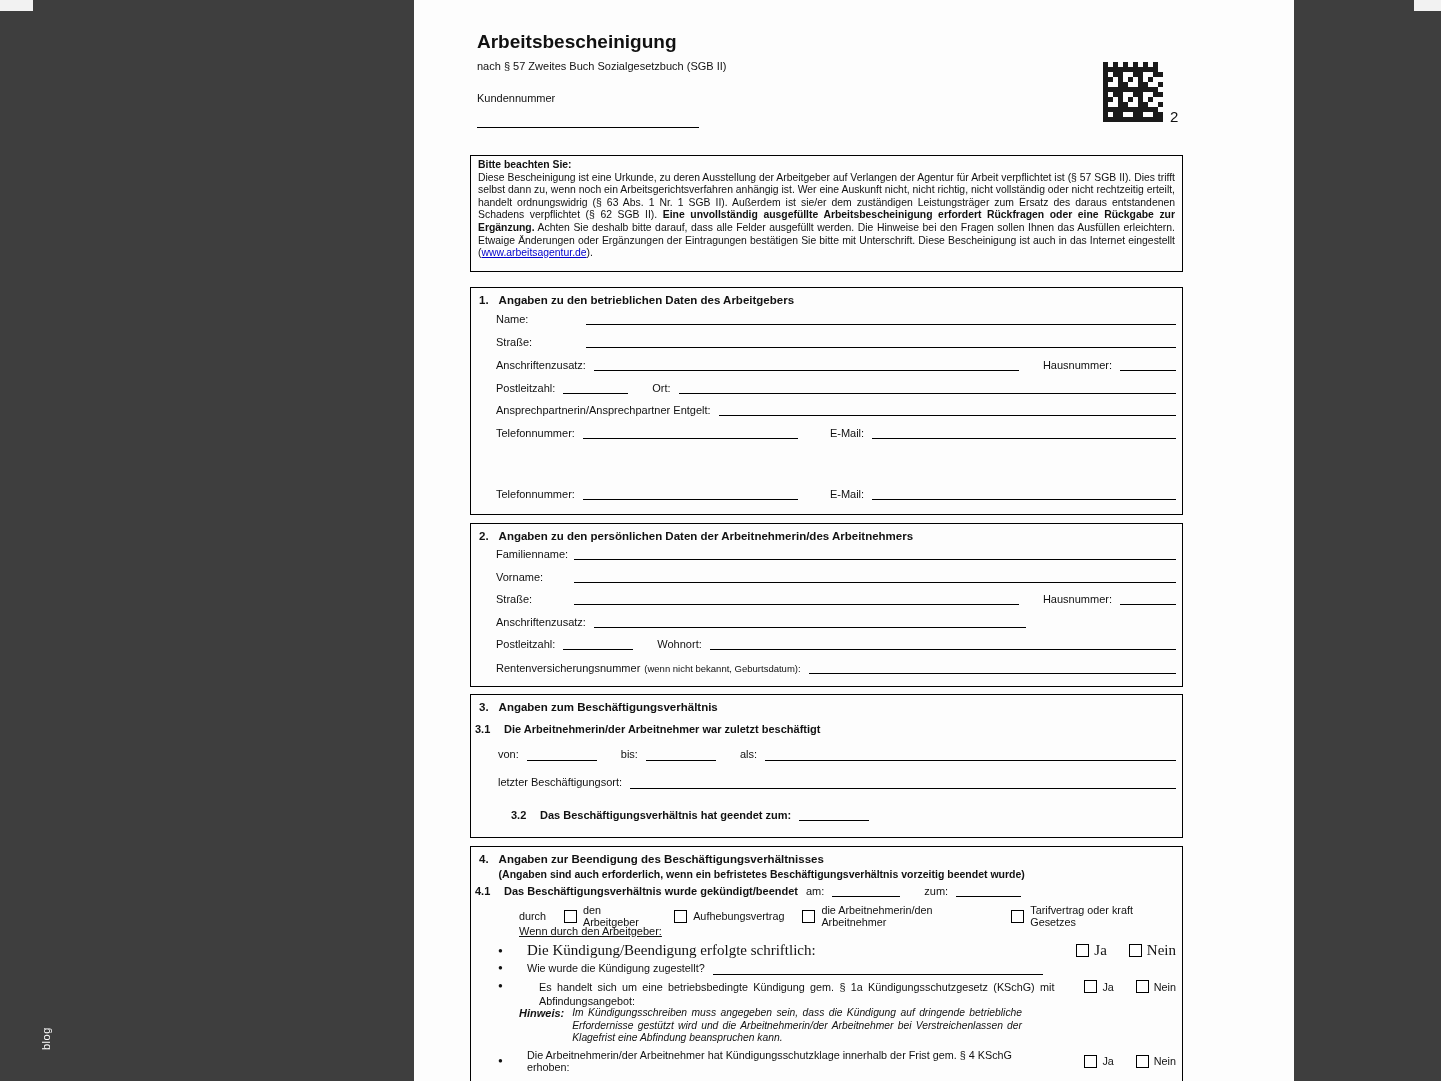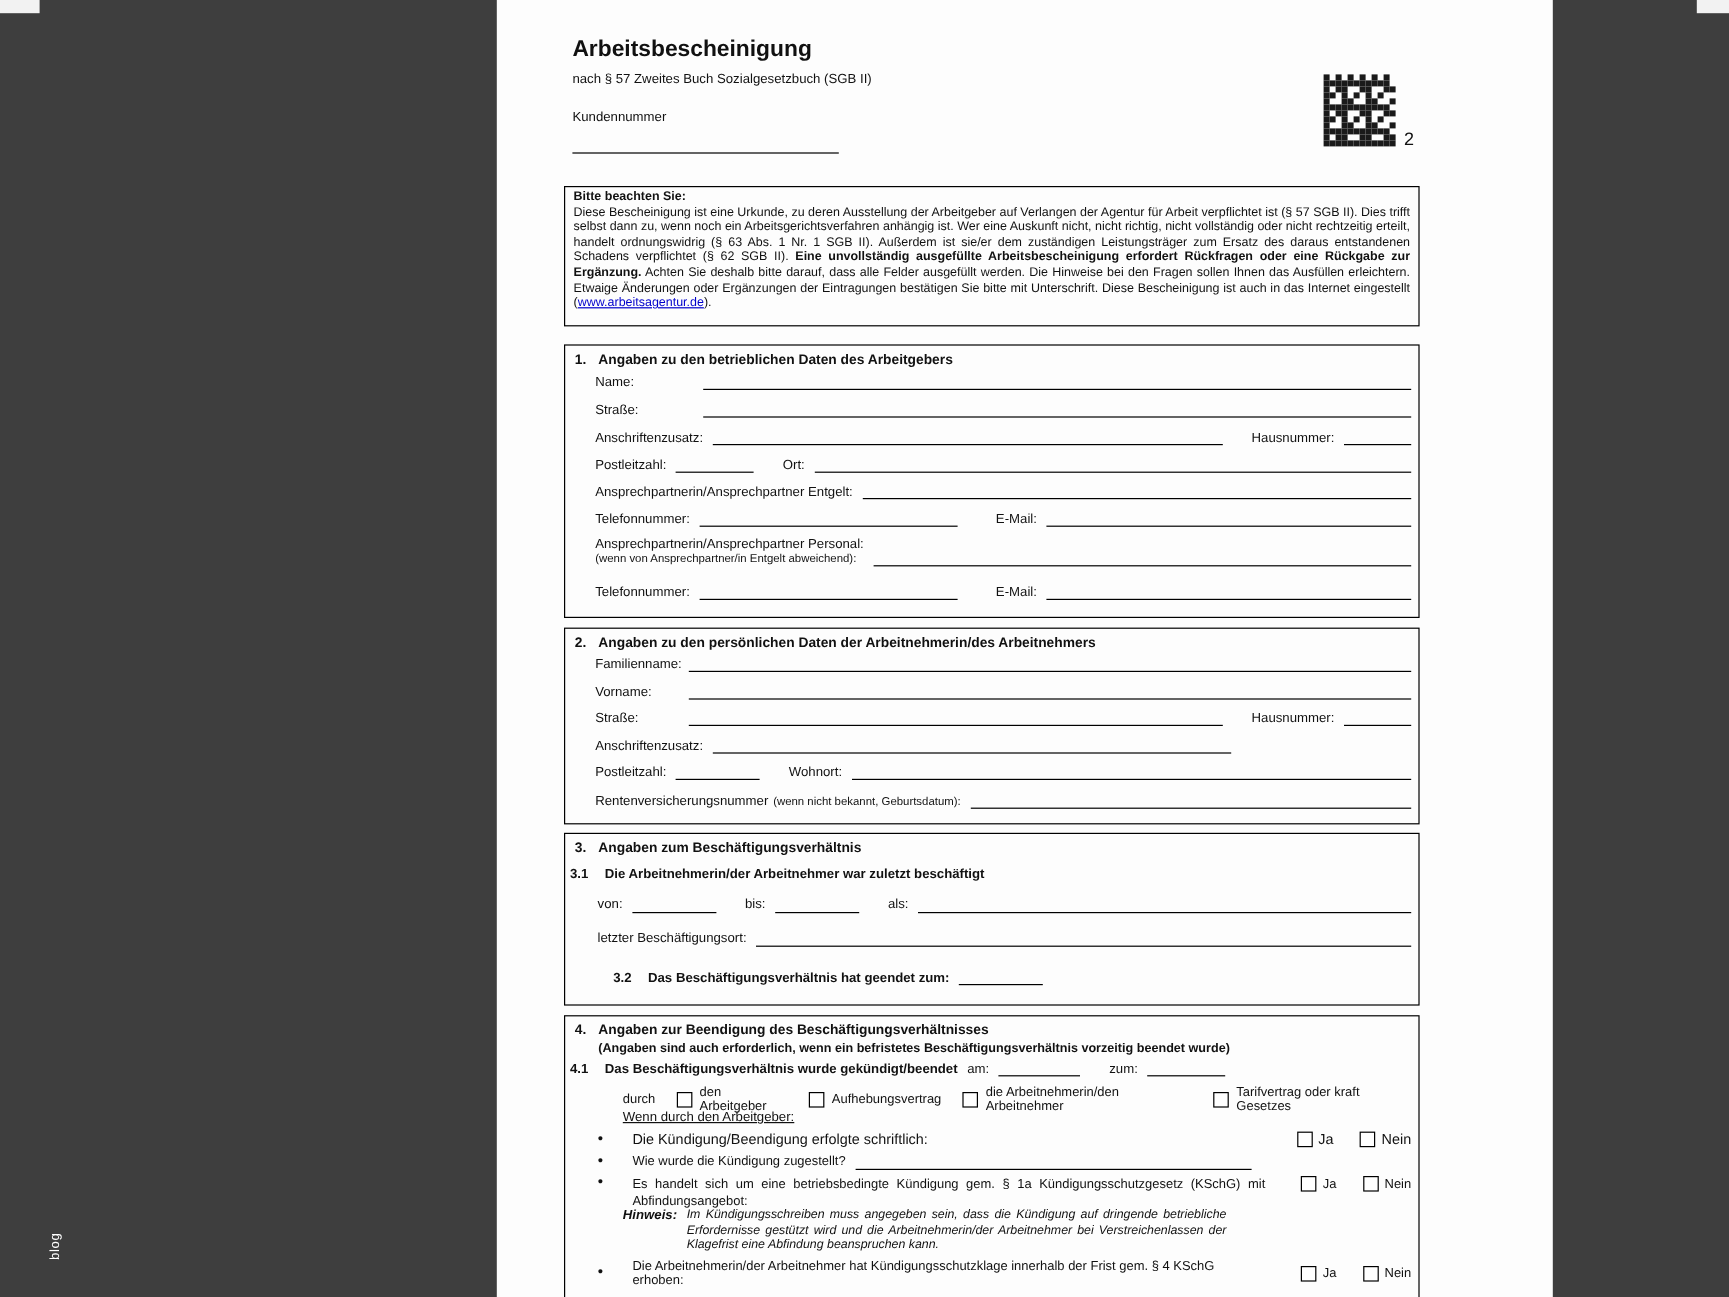--- a/index.html
+++ b/index.html
@@ -53,30 +53,30 @@
   .sp{flex:1 1 auto;}
   .note{font-size:9.5px;}
   .lbl2 div{line-height:12px;}
   .lblpair{display:flex;align-items:flex-end;gap:4px;}
   .cb{width:11px;height:11px;border:1px solid #000;background:#fff;flex:none;display:inline-block;}
   .yn{display:flex;align-items:center;gap:5px;margin-left:14px;flex:none;}
   .opt{display:flex;align-items:center;gap:6px;margin-left:10px;}
   .bullet{flex:none;width:21px;}
   .bullet::before{content:"\25CF";font-size:8px;position:relative;top:-2px;}
   .underlined{text-decoration:underline;}
-  .b3text{width:530px;text-align:justify;line-height:14px;}
+  .b3text{width:530px;text-align:justify;line-height:14px;margin-left:12px;}
   .hint-label{font-style:italic;font-weight:bold;flex:none;}
   .hint-text{font-style:italic;text-align:justify;font-size:10.3px;line-height:12.6px;flex:1;}
 
   
   .s1r1{top:23px;}.s1r2{top:46px;}.s1r3{top:69px;}.s1r4{top:92px;}.s1r5{top:114px;}
   .s1r6{top:137px;}.s1r7{top:160px;}.s1r8{top:198px;}
   .s2r1{top:22px;}.s2r2{top:45px;}.s2r3{top:67px;}.s2r4{top:90px;right:156px;}.s2r5{top:112px;}.s2r6{top:136px;}
   .s3r1{top:28px;}.s3r2{top:52px;}.s3r3{top:80px;}.s3r4{top:112px;margin-left:36px;}
-  .s4r1{top:36px;}.s4r2{top:57px;font-size:10.8px;}.s4r3{top:78px;}.s4r4{top:95px;font-size:12px;}
+  .s4r1{top:36px;}.s4r2{top:57px;font-size:10.8px;}.s4r3{top:78px;}.s4r4{top:95px;font-size:15px;font-family:Liberation Serif, serif;}
   .s4r5{top:114px;font-size:10.8px;}.s4r6{top:133px;font-size:10.8px;}
   .s4r7{top:160px;right:160px;}.s4r8{top:202px;font-size:10.8px;}
 </style>
 </head>
 <body>
 
 <div class="stage">
   <div class="corner corner-tl"></div>
   <div class="corner corner-tr"></div>
   <div class="watermark">blog</div>
@@ -219,27 +219,20 @@
       <div class="row s1r5">
         <span>Ansprechpartnerin/Ansprechpartner Entgelt:</span>
         <div class="ul fx"></div>
       </div>
       <div class="row s1r6">
         <span>Telefonnummer:</span>
         <div class="ul w215"></div>
         <span class="ml24">E-Mail:</span>
         <div class="ul fx"></div>
       </div>
-      <div class="row s1r7">
-        <div class="lbl2">
-          <div>Ansprechpartnerin/Ansprechpartner Personal:</div>
-          <div class="note">(wenn von Ansprechpartner/in Entgelt abweichend):</div>
-        </div>
-        <div class="ul fx"></div>
-      </div>
       <div class="row s1r8">
         <span>Telefonnummer:</span>
         <div class="ul w215"></div>
         <span class="ml24">E-Mail:</span>
         <div class="ul fx"></div>
       </div>
     </section>
 
     <section class="box sec2">
       <div class="sec-head">

